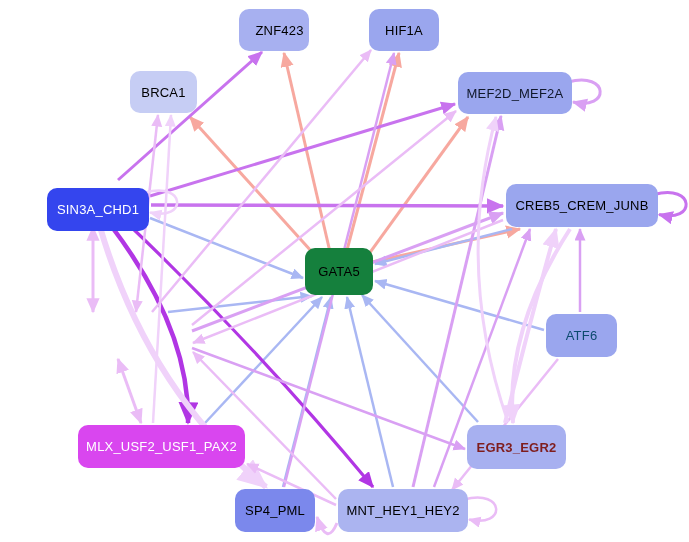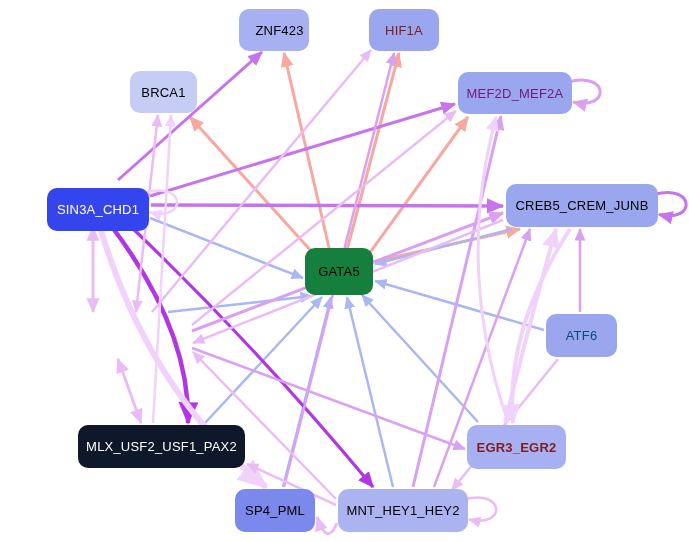--- a/index.html
+++ b/index.html
@@ -99,42 +99,42 @@
       <path d="M 505,423 Q 530,320 556,229" fill="none" stroke="#f0d2fa" stroke-width="4" marker-end="url(#arrow-palepink-end)"></path>
       <path d="M 570,229 Q 505,330 513,423" fill="none" stroke="#f0d2fa" stroke-width="4" marker-end="url(#arrow-palepink-end)"></path>
       <path d="M 145,192.5 C 187,181.5 187,221.5 150,212.5" fill="none" stroke="#f0d2fa" stroke-width="2.5" marker-end="url(#arrow-palepink-end)"></path>
       <path d="M 568,82 C 610,71 610,111 573,102" fill="none" stroke="#d9a0f3" stroke-width="3" marker-end="url(#arrow-lightviolet-end)"></path>
       <path d="M 654,194.5 C 696,183.5 696,223.5 659,214.5" fill="none" stroke="#c873ee" stroke-width="3" marker-end="url(#arrow-violet-end)"></path>
       <path d="M 464,499.5 C 506,488.5 506,528.5 469,519.5" fill="none" stroke="#eabcf6" stroke-width="2.5" marker-end="url(#arrow-pink-end)"></path>
     </svg>
     <div class="node" style="left: 239px; top: 9px; width: 70px; height: 42px; background: rgb(167, 176, 240); color: rgb(0, 0, 0); padding-left: 11px;">
       <span>ZNF423</span>
     </div>
-    <div class="node" style="left: 369px; top: 9px; width: 70px; height: 42px; background: rgb(154, 166, 238); color: #7f1d1d;">
+    <div class="node" style="left: 369px; top: 9px; width: 70px; height: 42px; background: rgb(154, 166, 238); color: #000000;">
       <span>HIF1A</span>
     </div>
     <div class="node" style="left: 130px; top: 71px; width: 67px; height: 42px; background: rgb(198, 205, 244); color: rgb(0, 0, 0);">
       <span>BRCA1</span>
     </div>
-    <div class="node" style="left: 458px; top: 72px; width: 114px; height: 42px; background: rgb(154, 166, 238); color: #701a75;">
+    <div class="node" style="left: 458px; top: 72px; width: 114px; height: 42px; background: rgb(154, 166, 238); color: #0f172a;">
       <span>MEF2D_MEF2A</span>
     </div>
     <div class="node" style="left: 47px; top: 188px; width: 102px; height: 43px; background: rgb(52, 69, 238); color: rgb(255, 255, 255);">
       <span>SIN3A_CHD1</span>
     </div>
     <div class="node" style="left: 506px; top: 184px; width: 152px; height: 43px; background: rgb(154, 166, 238); color: rgb(0, 0, 0);">
       <span>CREB5_CREM_JUNB</span>
     </div>
     <div class="node" style="left: 305px; top: 248px; width: 68px; height: 47px; background: #15803d; color: rgb(0, 0, 0);">
       <span>GATA5</span>
     </div>
     <div class="node" style="left: 546px; top: 314px; width: 71px; height: 43px; background: rgb(154, 166, 238); color: #0c4a6e;">
       <span>ATF6</span>
     </div>
-    <div class="node" style="left: 78px; top: 425px; width: 167px; height: 43px; background: #0f172a; color: rgb(255, 255, 255); text-align: center;">
+    <div class="node" style="left: 78px; top: 425px; width: 167px; height: 43px; background: #d946ef; color: rgb(255, 255, 255); text-align: center;">
       <span>MLX_USF2_USF1_PAX2</span>
     </div>
     <div class="node" style="left: 467px; top: 425px; width: 99px; height: 44px; background: rgb(167, 176, 240); color: #7f1d1d; font-weight: bold;">
       <span>EGR3_EGR2</span>
     </div>
     <div class="node" style="left: 235px; top: 489px; width: 80px; height: 43px; background: rgb(123, 136, 236); color: rgb(0, 0, 0);">
       <span>SP4_PML</span>
     </div>
     <div class="node" style="left: 338px; top: 489px; width: 130px; height: 43px; background: rgb(171, 180, 240); color: rgb(0, 0, 0);">
       <span>MNT_HEY1_HEY2</span>

